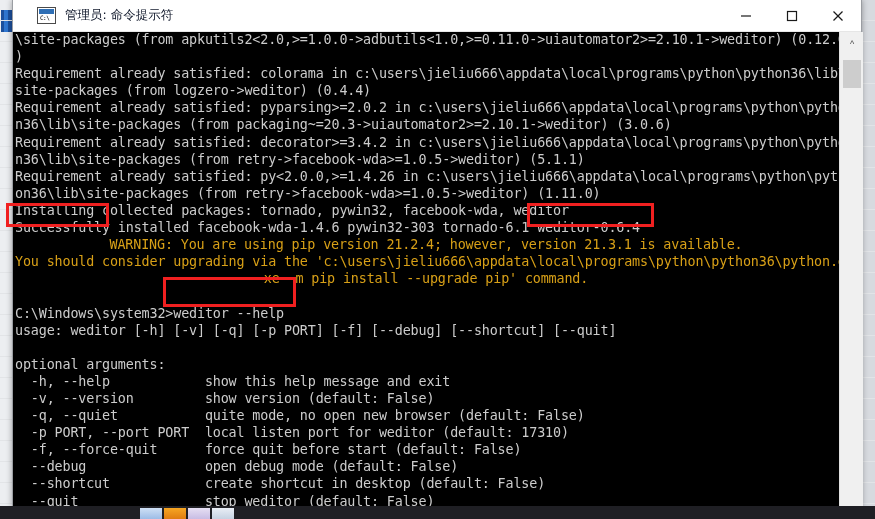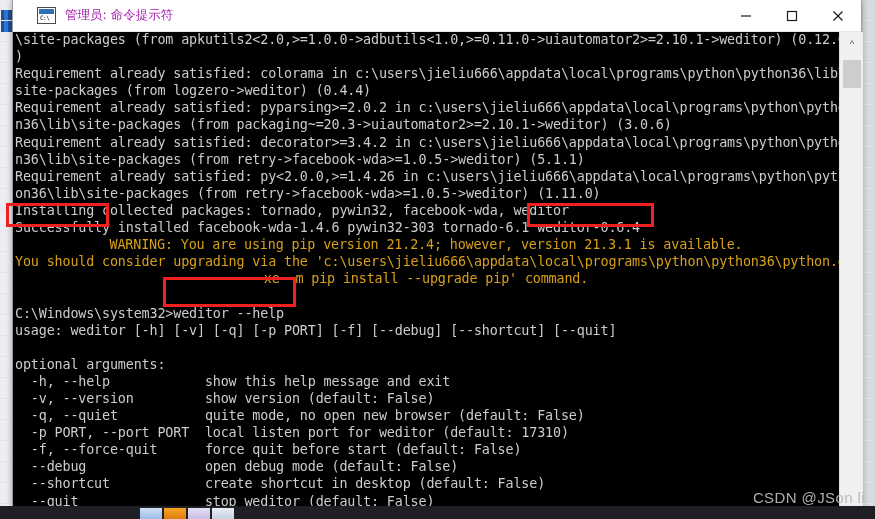--- a/index.html
+++ b/index.html
@@ -110,21 +110,21 @@
     position: absolute;
     left: 2px; top: 6px;
     font-family: "DejaVu Sans Mono", monospace;
     font-size: 6px;
     color: #000;
     letter-spacing: -0.5px;
   }
   #title-text {
     margin-left: 9px;
     font-size: 12.5px;
-    color: #a21caf;
+    color: #0f172a;
     font-family: "DejaVu Sans", sans-serif;
     white-space: nowrap;
   }
   .win-btn {
     position: absolute;
     top: 0;
     width: 46px; height: 31px;
     display: flex;
     align-items: center;
     justify-content: center;
@@ -281,15 +281,14 @@
 
   <div id="taskbar">
     <div id="taskbar-icons">
       <div class="tb-ico tb1"></div>
       <div class="tb-ico tb2"></div>
       <div class="tb-ico tb3"></div>
       <div class="tb-ico tb4"></div>
     </div>
   </div>
 
-  <div id="watermark">CSDN @JSon  li</div>
 
 </div>
 
 </body></html>

